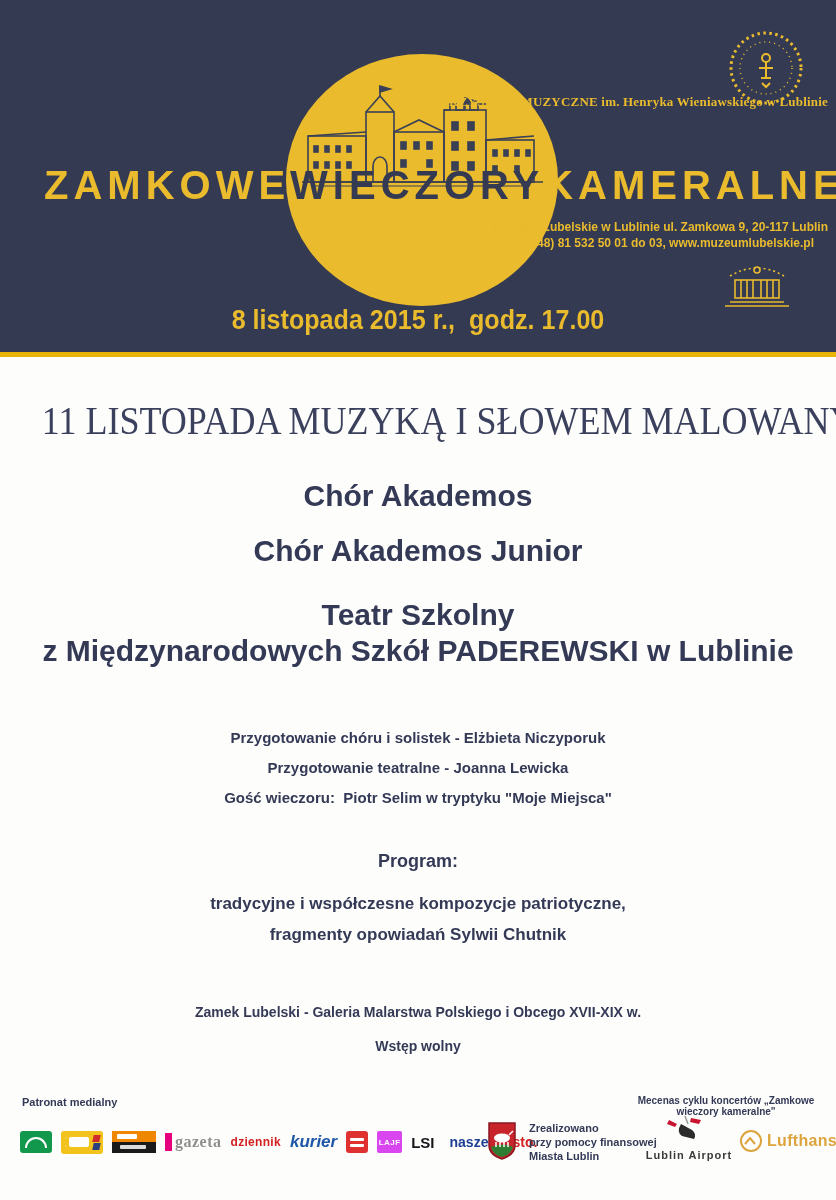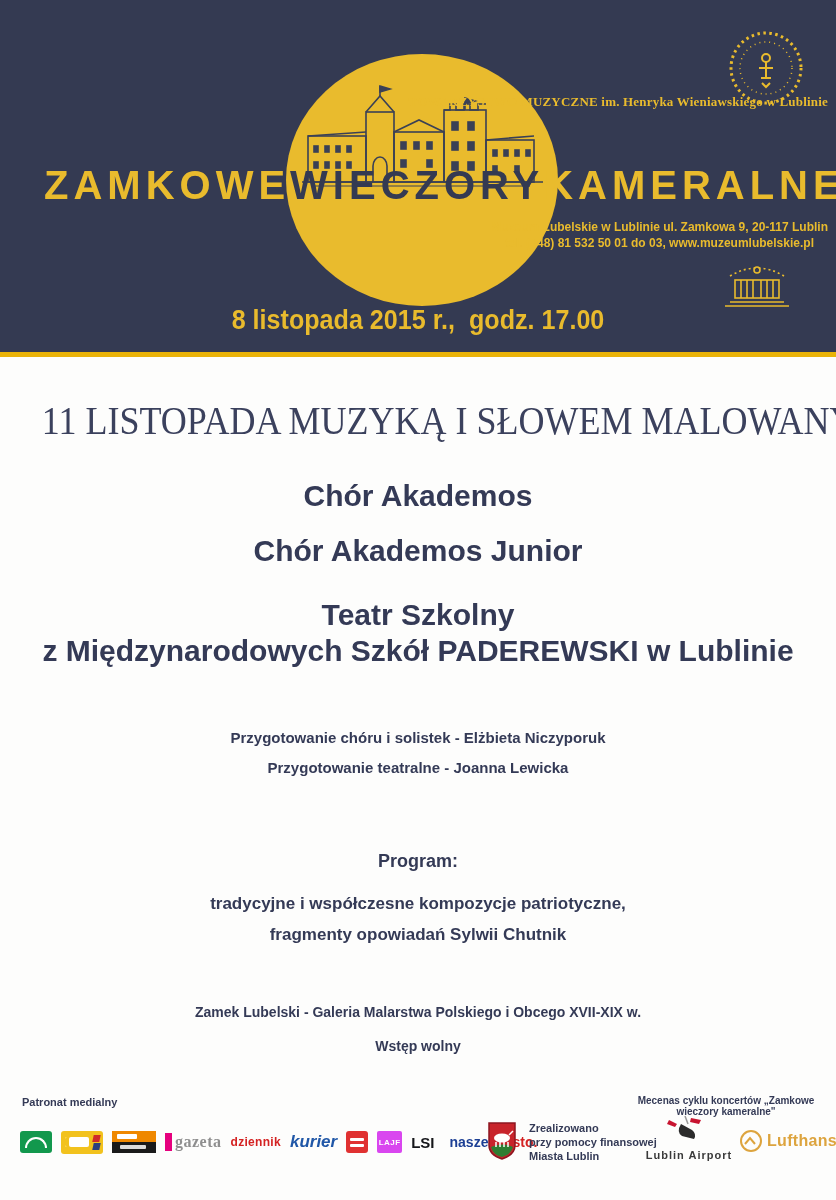--- a/index.html
+++ b/index.html
@@ -172,20 +172,21 @@
   <div class="event-title">11 LISTOPADA MUZYKĄ I SŁOWEM MALOWANY</div>
 
   <div class="center-line perf p1">Chór Akademos</div>
   <div class="center-line perf p2">Chór Akademos Junior</div>
   <div class="center-line perf p3">Teatr Szkolny</div>
   <div class="center-line perf p4">z Międzynarodowych Szkół PADEREWSKI w Lublinie</div>
 
   <div class="credits">
     <div>Przygotowanie chóru i solistek - Elżbieta Niczyporuk</div>
     <div>Przygotowanie teatralne - Joanna Lewicka</div>
+    <div>Gość wieczoru:  Piotr Selim w tryptyku "Moje Miejsca"</div>
   </div>
 
   <div class="center-line prog-label">Program:</div>
   <div class="prog-lines">
     <div>tradycyjne i współczesne kompozycje patriotyczne,</div>
     <div>fragmenty opowiadań Sylwii Chutnik</div>
   </div>
 
   <div class="center-line venue1">Zamek Lubelski - Galeria Malarstwa Polskiego i Obcego XVII-XIX w.</div>
   <div class="center-line venue2">Wstęp wolny</div>

